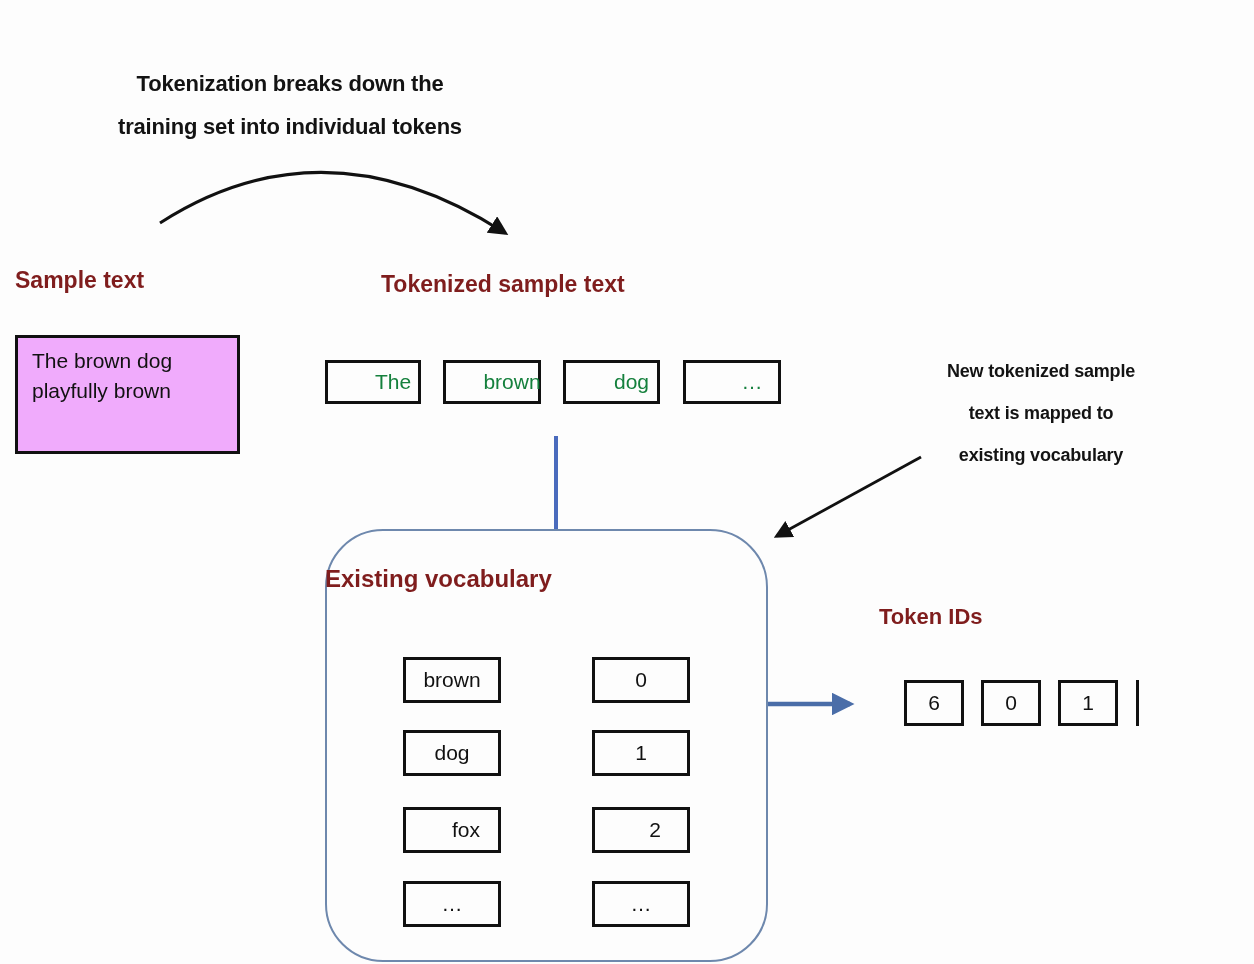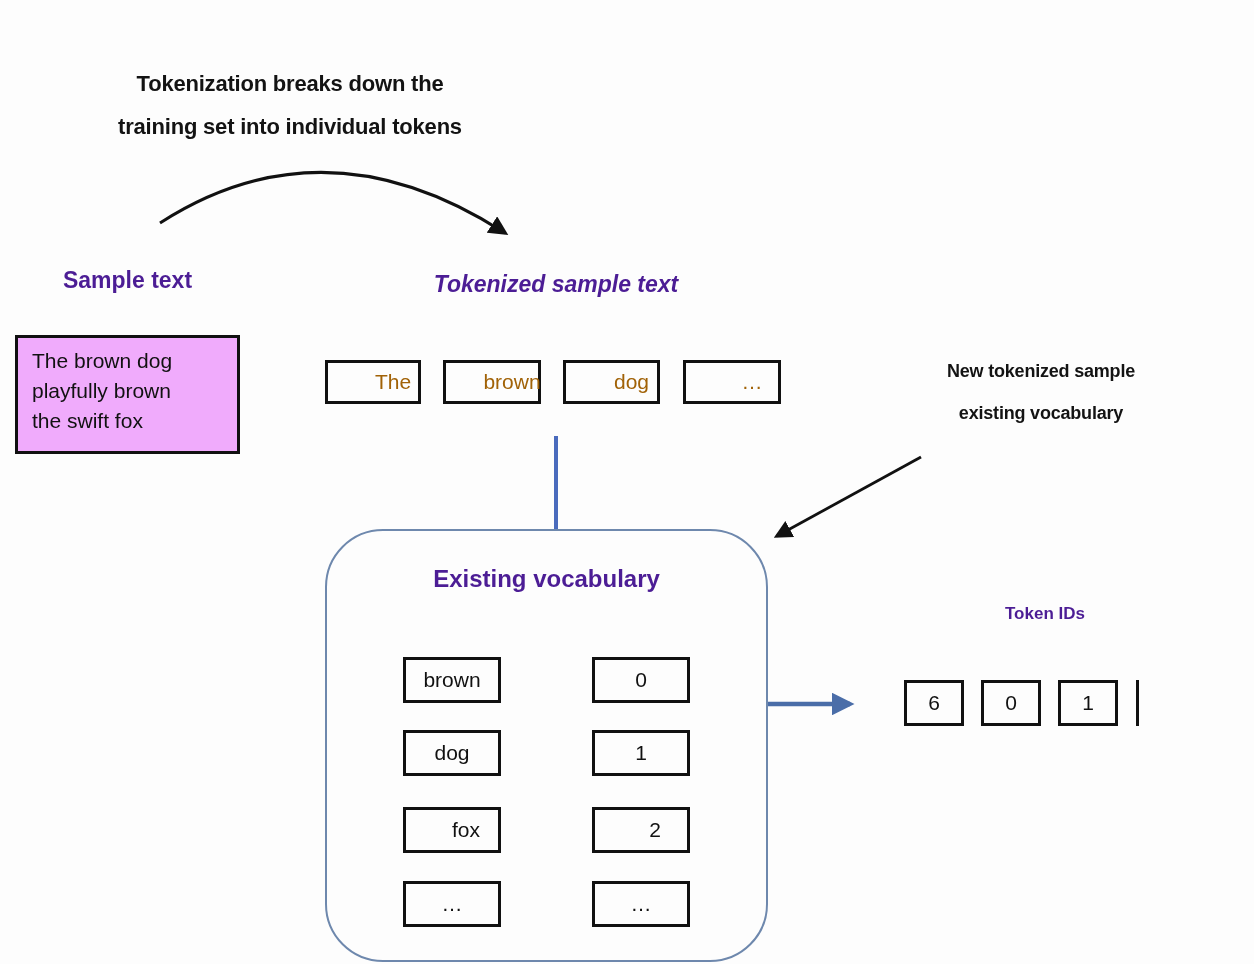--- a/index.html
+++ b/index.html
@@ -13,37 +13,37 @@
   svg.connectors { position:absolute; left:0; top:0; pointer-events:none; }
 
   .annotation {
     font-weight:700; text-align:center; color:#131313;
     letter-spacing:-0.2px;
   }
   .annotation .line { display:block; }
   .annotation-top  { left:90px;  top:30px;  width:400px; font-size:22px; line-height:43px; }
   .annotation-right{ left:880px; top:318px; width:322px; font-size:18px; line-height:42px; }
 
-  .heading { font-weight:700; text-align:center; color:#4c1d95; }
+  .heading { font-weight:700; text-align:left; color:#7f1d1d; }
   .h-sample    { left:15px;  top:235px; width:225px; font-size:23px; }
-  .h-tokenized { left:381px; top:239px; width:350px; font-size:23px;font-style:italic; }
+  .h-tokenized { left:381px; top:239px; width:350px; font-size:23px; }
   .h-vocab     { left:325px; top:533px; width:443px; font-size:24px; }
-  .h-tokenids  { left:905px; top:572px; width:280px; font-size:17px; }
+  .h-tokenids  { left:879px; top:572px; width:280px; font-size:22px; }
 
   .sample-box {
     left:15px; top:303px; width:225px; height:119px;
     border:3px solid #111; background:#f0abfc; box-sizing:border-box;
     font-size:21px; line-height:1.42; padding:8px 0 0 14px; color:#111;
   }
 
   .token-box {
     position:absolute; height:44px; box-sizing:border-box;
     border:3px solid #111; background:#fdfdfd;
     display:flex; align-items:center; justify-content:center;
-    font-size:21px; color:#a16207;padding-left:40px;
+    font-size:21px; color:#15803d;padding-left:40px;
   }
   .tok-0 { left:325px; top:328px; width:96px; }
   .tok-1 { left:443px; top:328px; width:98px; }
   .tok-2 { left:563px; top:328px; width:97px; }
   .tok-3 { left:683px; top:328px; width:98px; }
 
   .vocab-outline {
     left:325px; top:497px; width:443px; height:433px; box-sizing:border-box;
     border:2.5px solid #6e88ad; border-radius:58px; background:#fdfdfd;
   }
@@ -97,31 +97,31 @@
     <path d="M 512 872 L 578 872" fill="none" stroke="#111" stroke-width="3" marker-end="url(#arrowBlack)"></path>
   </svg>
 
   <div class="abs annotation annotation-top">
     <span class="line">Tokenization breaks down the</span>
     <span class="line">training set into individual tokens</span>
   </div>
 
   <div class="abs annotation annotation-right">
     <span class="line">New tokenized sample</span>
+    <span class="line">text is mapped to</span>
     <span class="line">existing vocabulary</span>
   </div>
 
   <div class="abs heading h-sample">Sample text</div>
   <div class="abs heading h-tokenized">Tokenized sample text</div>
   <div class="abs heading h-tokenids">Token IDs</div>
 
   <div class="abs sample-box">
     <span class="line" style="display:block">The brown dog</span>
     <span class="line" style="display:block">playfully brown</span>
-    <span class="line" style="display:block">the swift fox</span>
   </div>
 
   <div class="token-box tok-0">The</div>
   <div class="token-box tok-1">brown</div>
   <div class="token-box tok-2">dog</div>
   <div class="token-box tok-3">…</div>
 
   <div class="abs vocab-outline"></div>
   <div class="abs heading h-vocab">Existing vocabulary</div>
 

